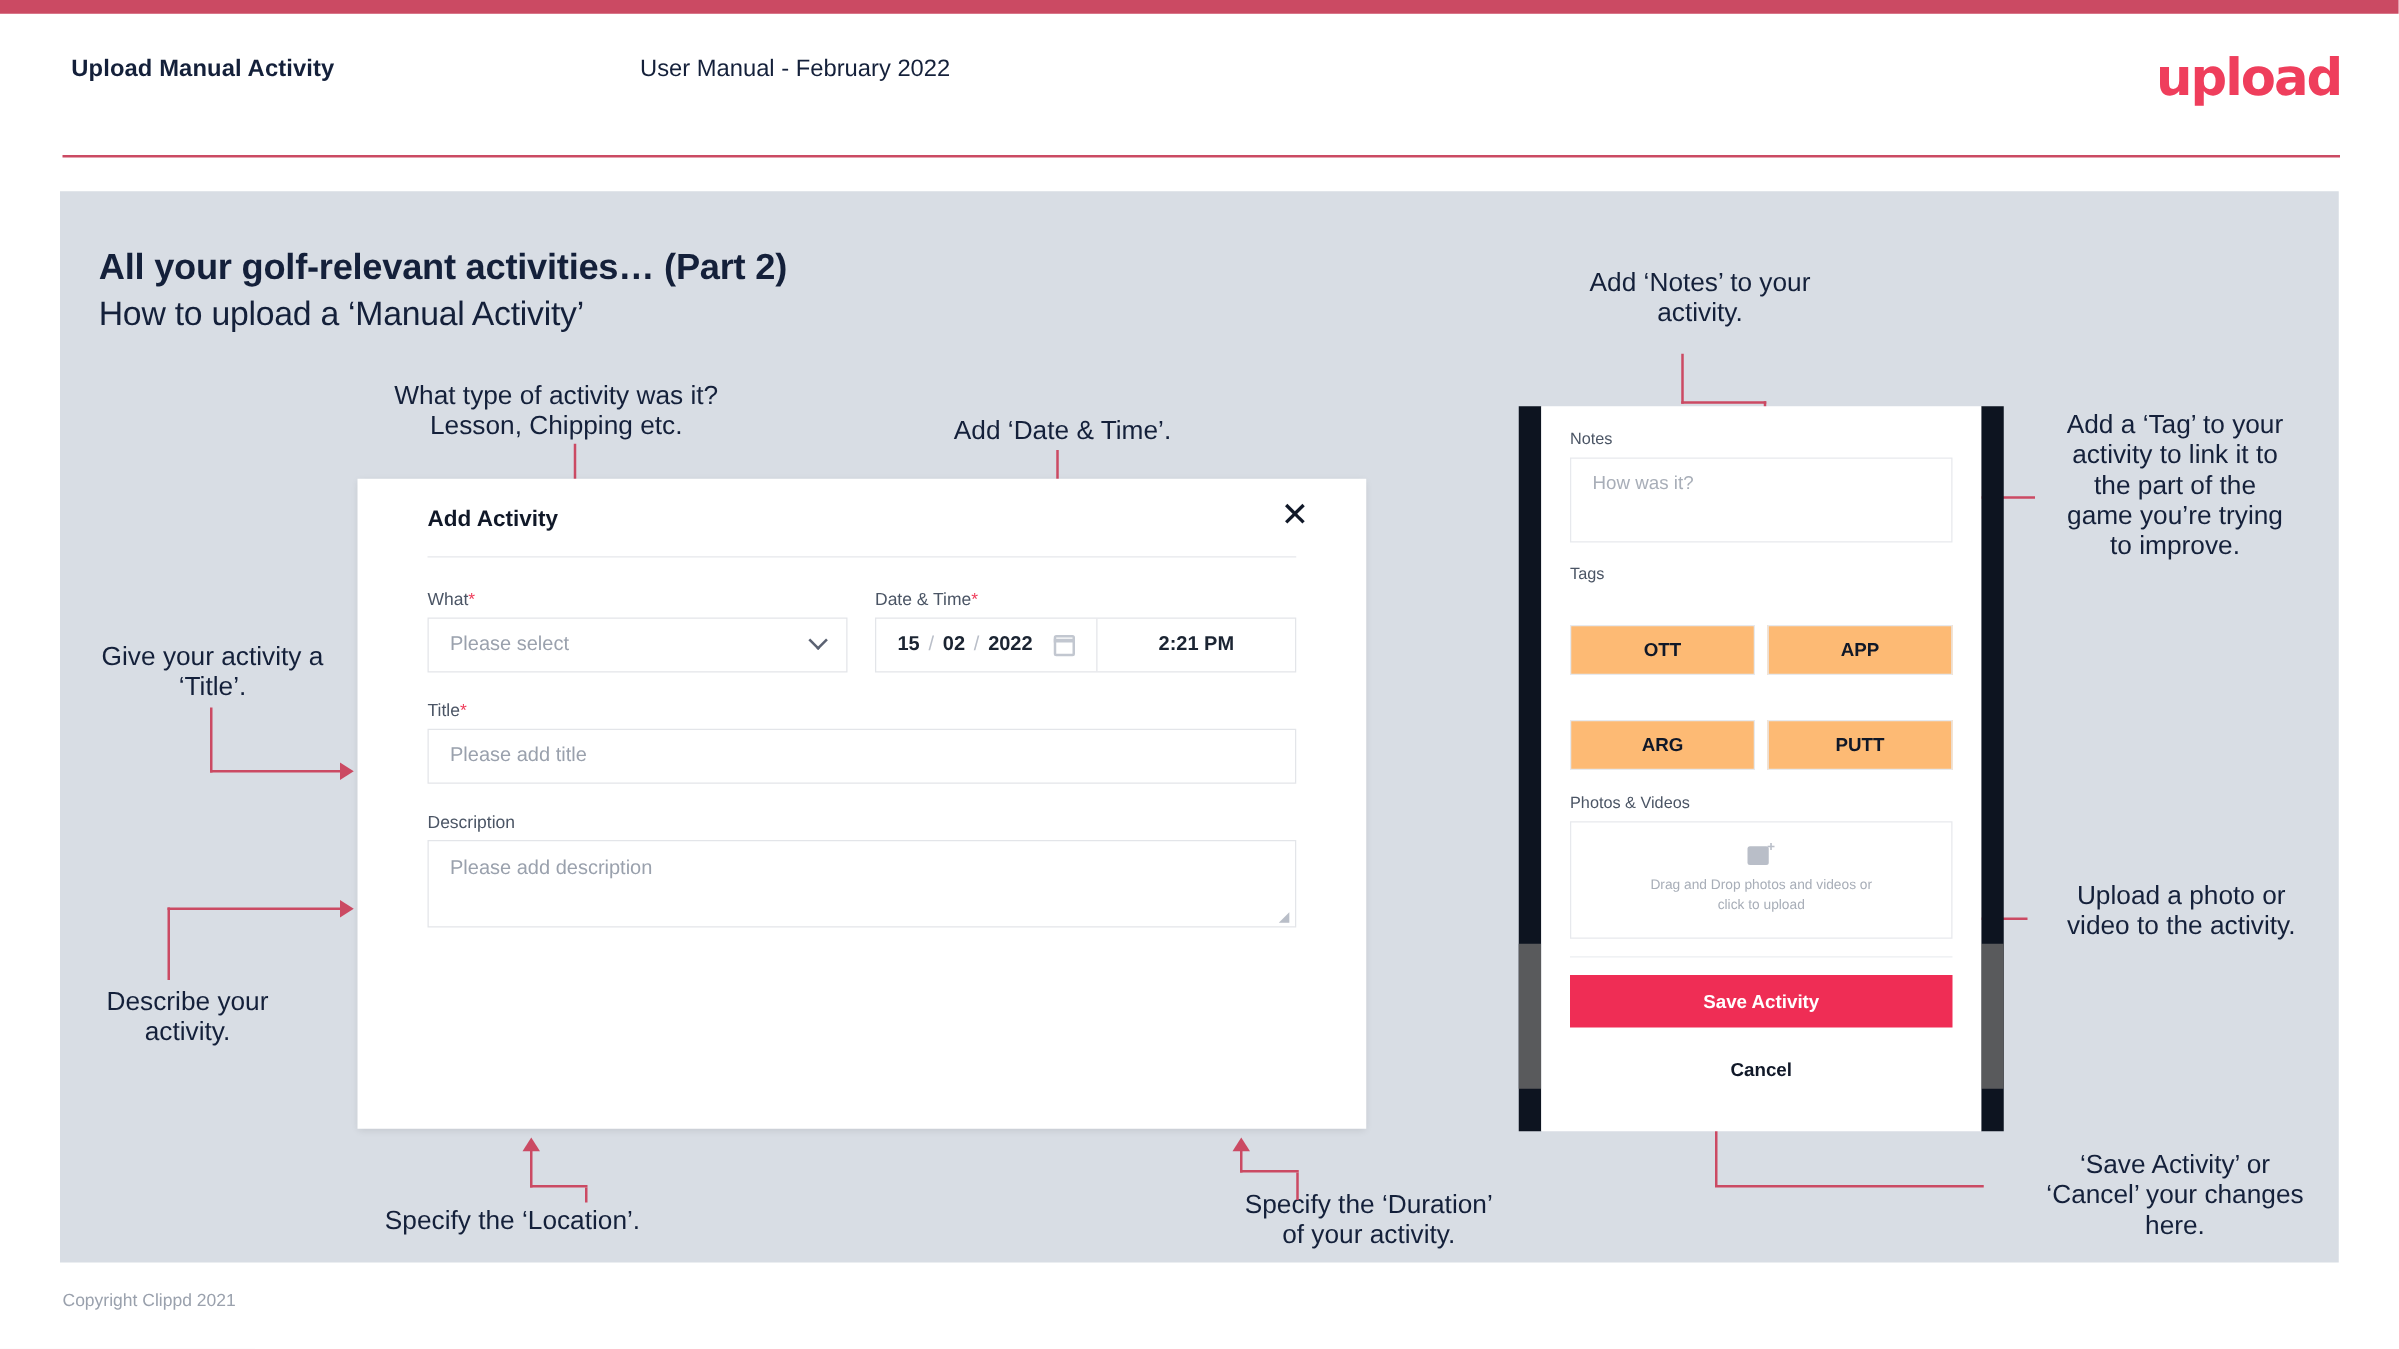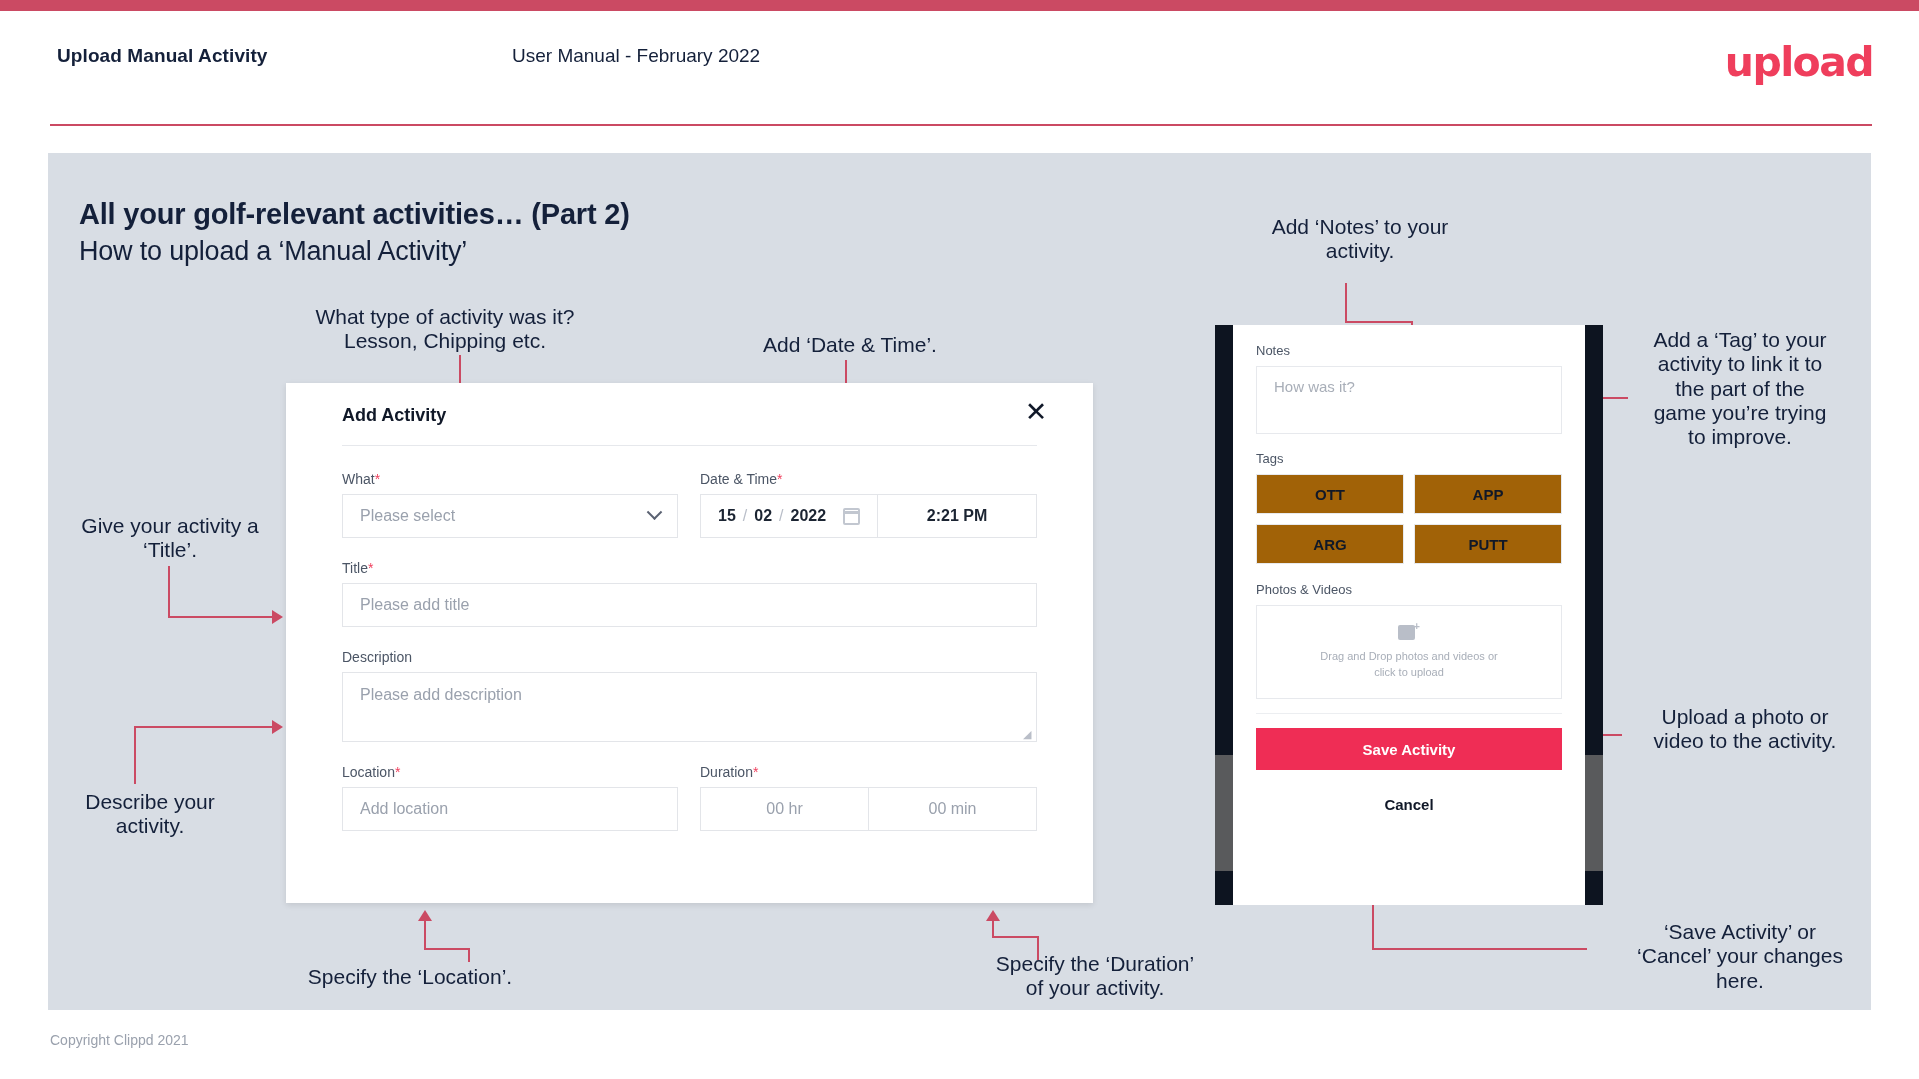--- a/index.html
+++ b/index.html
@@ -181,23 +181,23 @@
     width: 352px; height: 580px; background: #fff;
     padding: 18px 23px 0 23px;
   }
   .p-label { font-size: 13px; color: #4b5565; margin-bottom: 8px; }
   .p-notes {
     border: 1px solid #e7e9ed; height: 68px;
     padding: 11px 17px; font-size: 15px; color: #a8aeb8;
   }
   .p-tags { display: grid; grid-template-columns: 1fr 1fr; gap: 10px; }
   .p-tag {
-    border: 1px solid #e7e9ed; background: #a16207; height: 40px;
+    border: 1px solid #e7e9ed; background: #fdba74; height: 40px;
     display: flex; align-items: center; justify-content: center;
-    font-size: 15px; font-weight: 700; color: #101828;
+    font-size: 15px; font-weight: 700; color: #101828; margin-top: 26px;
   }
   .p-upload {
     border: 1px solid #e7e9ed; height: 94px;
     display: flex; flex-direction: column; align-items: center;
     justify-content: center; gap: 7px;
   }
   .p-upload-txt {
     font-size: 11px; color: #a8aeb8; text-align: center; line-height: 1.45;
   }
   .img-icon { width: 22px; height: 19px; position: relative; }
@@ -358,37 +358,20 @@
       <div class="mb22">
         <div class="fld-label">
           <span>Description</span>
         </div>
         <div class="ta">
           <span>Please add description</span>
           <span class="grip">◢</span>
         </div>
       </div>
 
-      <div class="row">
-        <div style="width:336px;">
-          <div class="fld-label">
-            <span>Location</span><span class="req">*</span>
-          </div>
-          <div class="ctrl">Add location</div>
-        </div>
-        <div style="width:337px;">
-          <div class="fld-label">
-            <span>Duration</span><span class="req">*</span>
-          </div>
-          <div class="dur-wrap">
-            <div class="dur-cell">00 hr</div>
-            <div class="dur-cell">00 min</div>
-          </div>
-        </div>
-      </div>
 
     </div>
   </div>
 
   <div class="phone">
     <div class="bezel-l"></div>
     <div class="btn-grey l"></div>
     <div class="bezel-r"></div>
     <div class="btn-grey r"></div>
 

